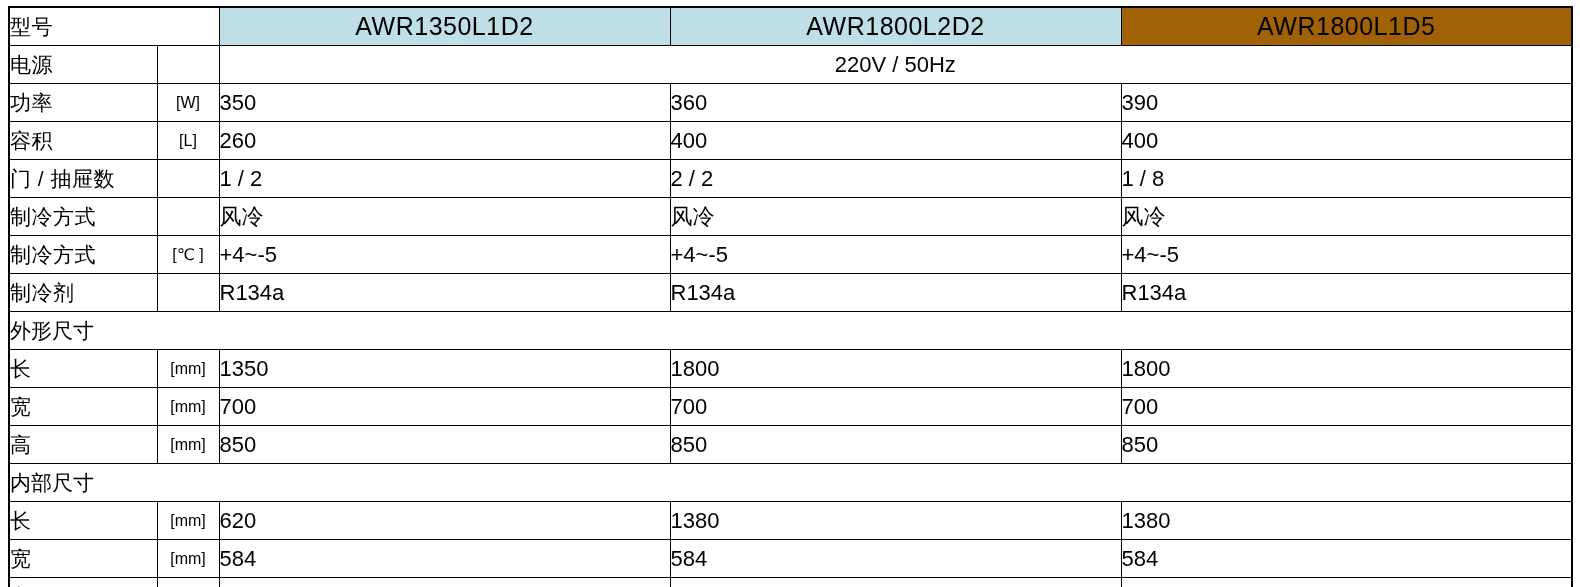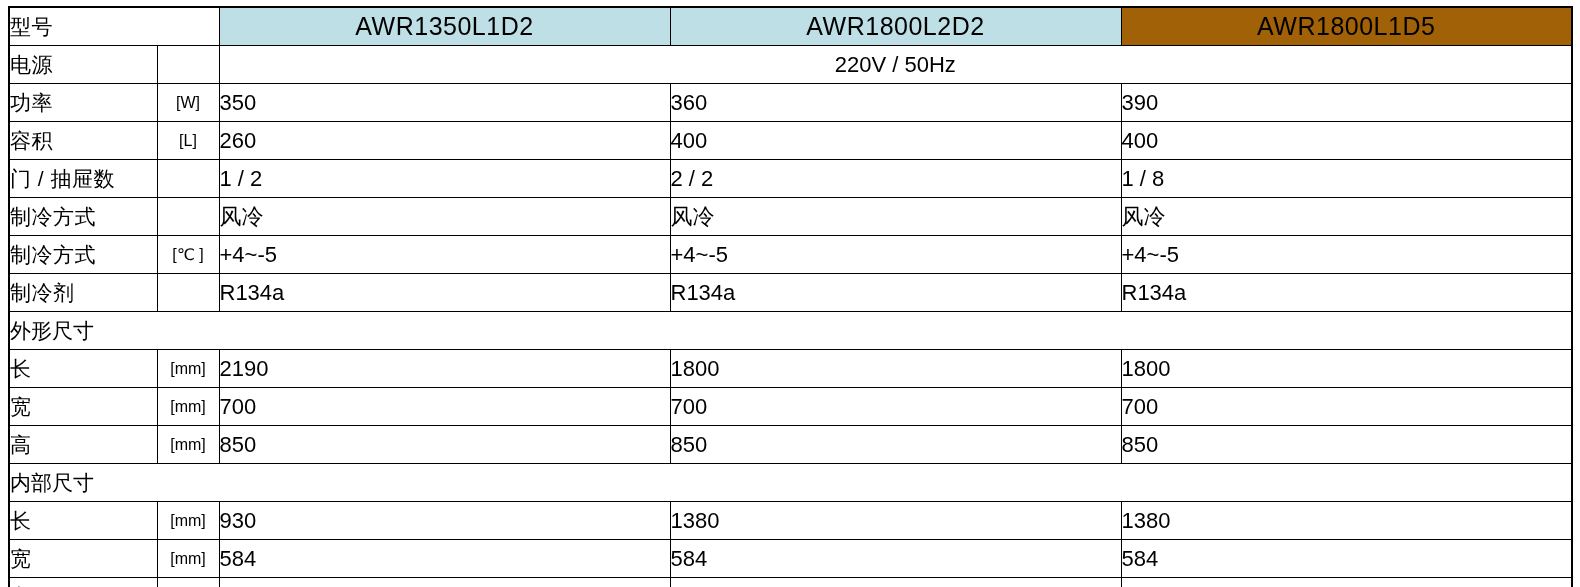--- a/index.html
+++ b/index.html
@@ -138,21 +138,21 @@
         <td class="val-cell">R134a</td>
         <td class="val-cell">R134a</td>
         <td class="val-cell">R134a</td>
       </tr>
       <tr>
         <td class="section-cell" colspan="5">外形尺寸</td>
       </tr>
       <tr>
         <td class="label-cell">长</td>
         <td class="unit-cell">[mm]</td>
-        <td class="val-cell">2190</td>
+        <td class="val-cell">1350</td>
         <td class="val-cell">1800</td>
         <td class="val-cell">1800</td>
       </tr>
       <tr>
         <td class="label-cell">宽</td>
         <td class="unit-cell">[mm]</td>
         <td class="val-cell">700</td>
         <td class="val-cell">700</td>
         <td class="val-cell">700</td>
       </tr>
@@ -162,21 +162,21 @@
         <td class="val-cell">850</td>
         <td class="val-cell">850</td>
         <td class="val-cell">850</td>
       </tr>
       <tr>
         <td class="section-cell" colspan="5">内部尺寸</td>
       </tr>
       <tr>
         <td class="label-cell">长</td>
         <td class="unit-cell">[mm]</td>
-        <td class="val-cell">930</td>
+        <td class="val-cell">620</td>
         <td class="val-cell">1380</td>
         <td class="val-cell">1380</td>
       </tr>
       <tr>
         <td class="label-cell">宽</td>
         <td class="unit-cell">[mm]</td>
         <td class="val-cell">584</td>
         <td class="val-cell">584</td>
         <td class="val-cell">584</td>
       </tr>

